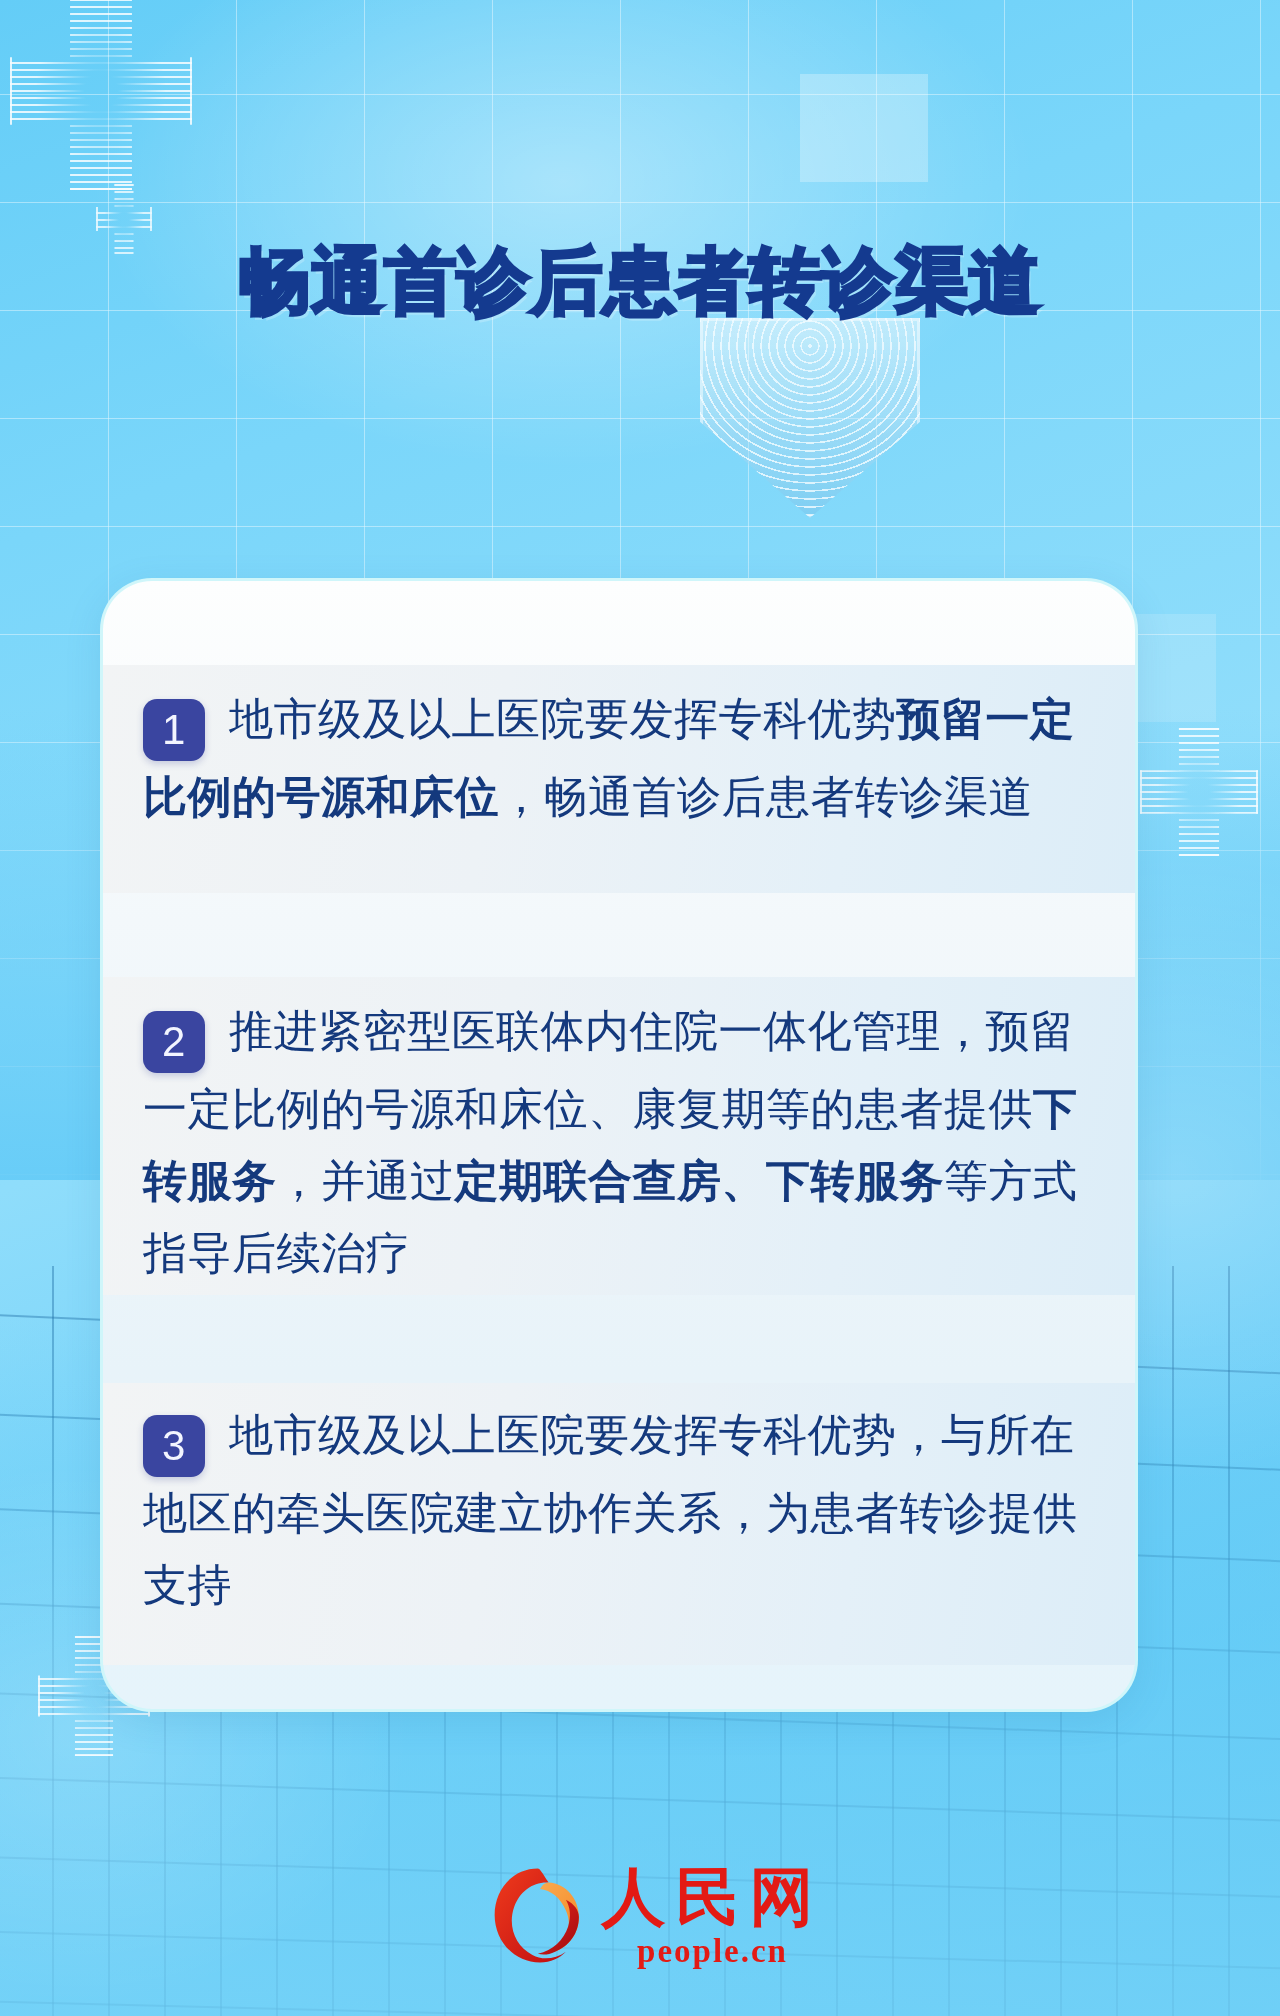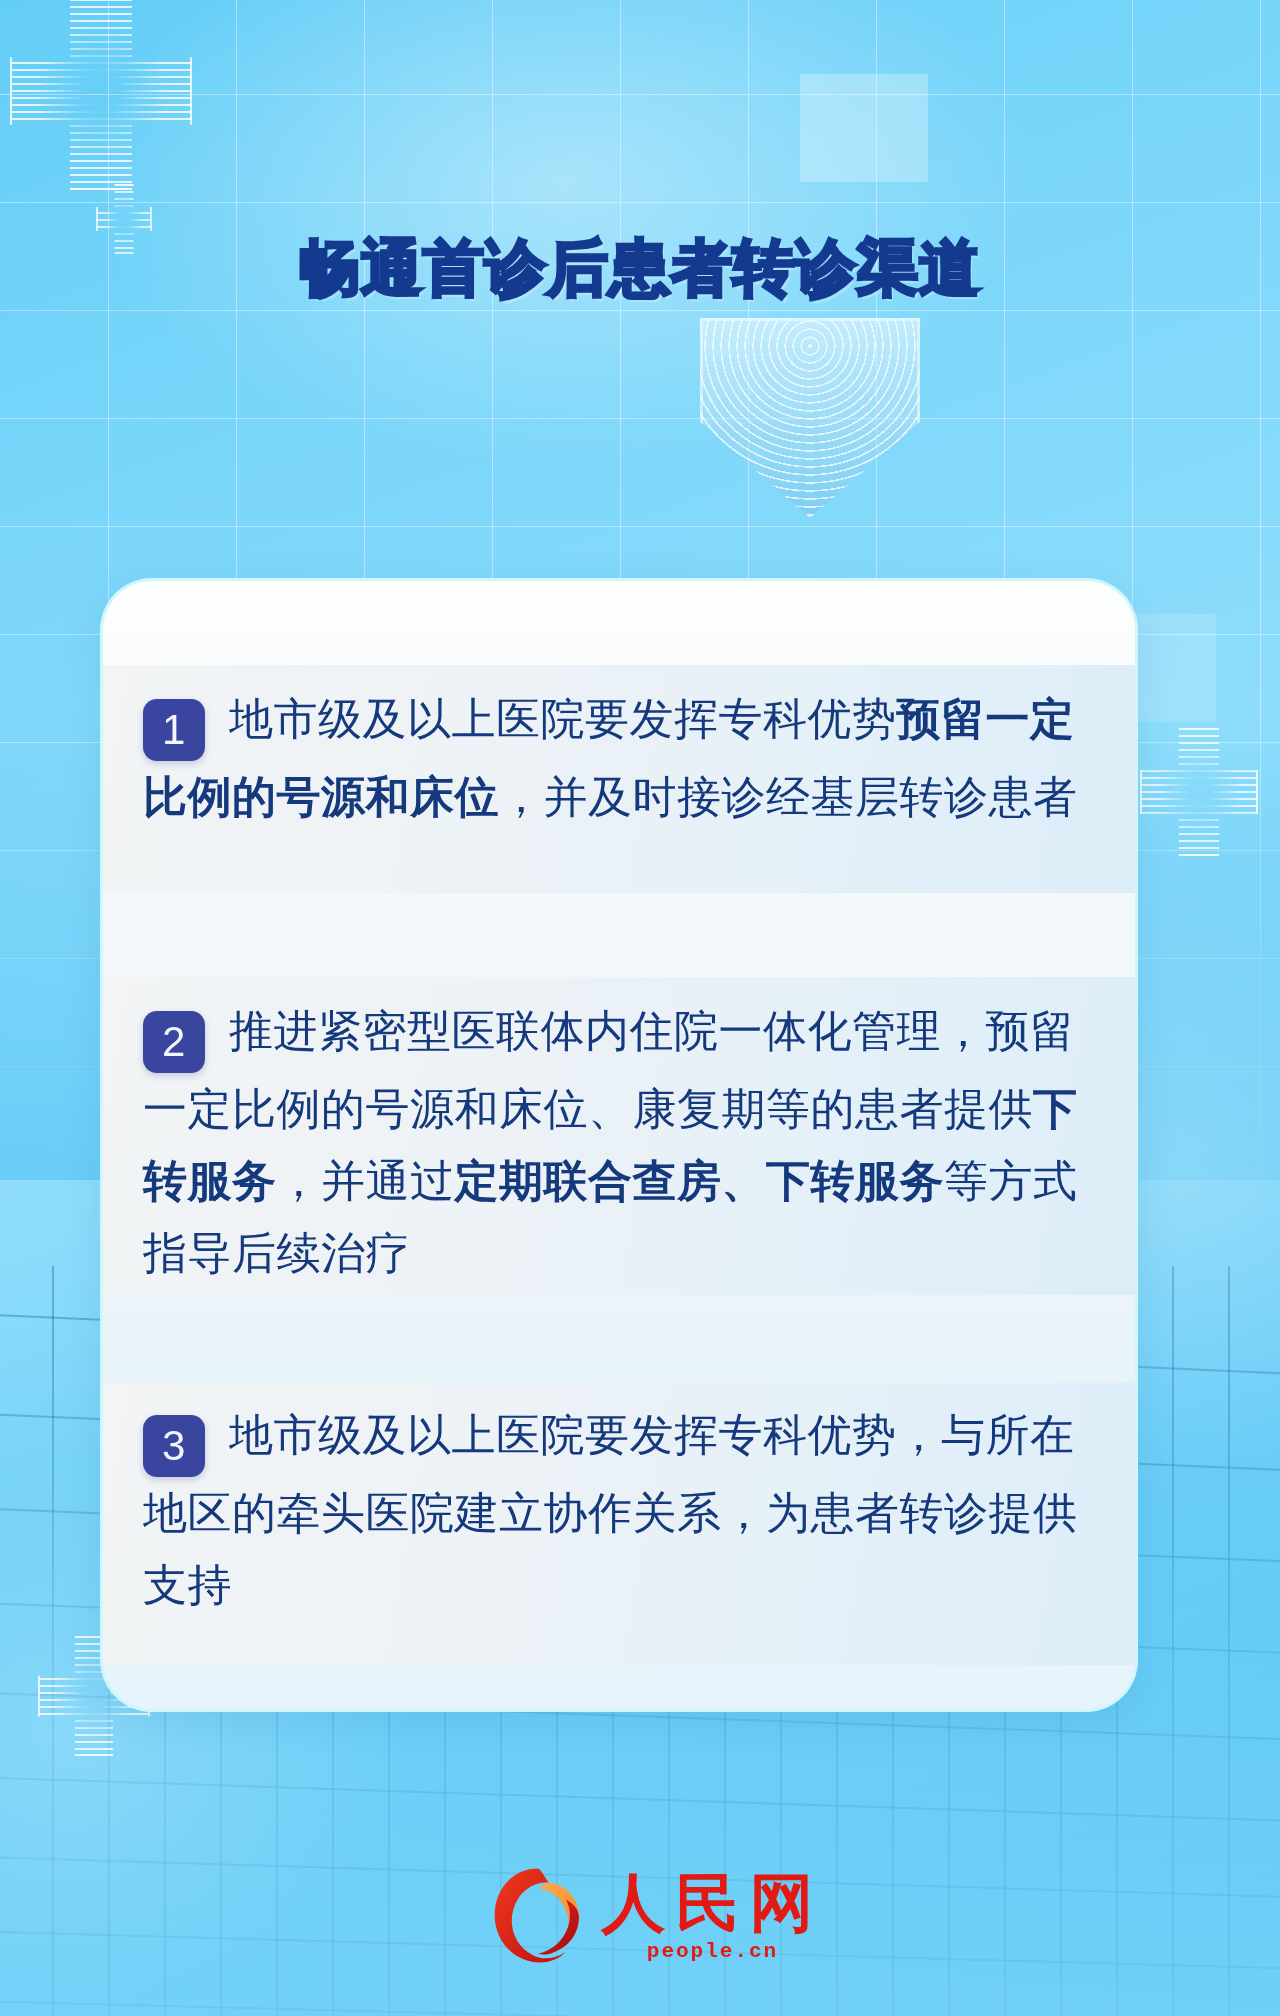--- a/index.html
+++ b/index.html
@@ -101,21 +101,21 @@
   #shield::before{
     content:"";position:absolute;inset:0;
     clip-path:polygon(0 0,100% 0,100% 52%,50% 100%,0 52%);
     box-shadow:inset 0 0 0 3px rgba(255,255,255,.55);
   }
 
   
   #title{
     position:absolute;left:0;right:0;top:196px;
     text-align:center;
-    font-size:61px;
+    font-size:72px;
     line-height:1.04;
     font-weight:700;
     letter-spacing:1px;
     color:#143a8f;
     -webkit-text-stroke:3.5px #143a8f;
     text-shadow:0 0 2px rgba(20,58,143,.9), 3px 4px 0 rgba(255,255,255,.22);
     white-space:nowrap;
   }
 
   
@@ -167,22 +167,22 @@
     display:flex;align-items:center;justify-content:center;gap:8px;padding-left:29px;
   }
   #logo-mark{width:108px;height:108px;flex:0 0 auto;}
   #logo-text{display:flex;flex-direction:column;align-items:center;line-height:1;}
   #logo-cn{
     font-size:64px;font-weight:700;color:#e31a14;letter-spacing:10px;
     font-family:"DejaVu Sans","Liberation Sans",sans-serif;
     margin-bottom:6px;
   }
   #logo-url{
-    font-size:21px;font-weight:700;color:#e31a14;letter-spacing:2px;
-    font-family:Liberation Mono, monospace;
+    font-size:33px;font-weight:700;color:#e31a14;letter-spacing:2px;
+    font-family:Liberation Serif, serif;
   }
 </style>
 </head>
 <body>
 
 <div id="poster">
 
   <div class="grid-top"></div>
   <div class="cell-hl"></div>
   <div class="cell-hl b"></div>
@@ -245,21 +245,21 @@
   <div id="shield"></div>
 
   <h1 id="title">畅通首诊后患者转诊渠道</h1>
 
   <div id="card">
     <div class="band" id="band1"></div>
     <div class="band" id="band2"></div>
     <div class="band" id="band3"></div>
 
     <div class="item" id="item1">
-      <span class="badge">1</span><span class="rich"><span>地市级及以上医院要发挥专科优势</span><span class="b">预留一定比例的号源和床位</span><span>，并及时接诊经基层转诊患者</span></span>
+      <span class="badge">1</span><span class="rich"><span>地市级及以上医院要发挥专科优势</span><span class="b">预留一定比例的号源和床位</span><span>，畅通首诊后患者转诊渠道</span></span>
     </div>
 
     <div class="item" id="item2">
       <span class="badge">2</span><span class="rich"><span>推进紧密型医联体内住院一体化管理，预留一定比例的号源和床位、康复期等的患者提供</span><span class="b">下转服务</span><span>，并通过</span><span class="b">定期联合查房、下转服务</span><span>等方式指导后续治疗</span></span>
     </div>
 
     <div class="item" id="item3">
       <span class="badge">3</span><span class="rich"><span>地市级及以上医院要发挥专科优势，与所在地区的牵头医院建立协作关系，为患者转诊提供支持</span></span>
     </div>
   </div>

